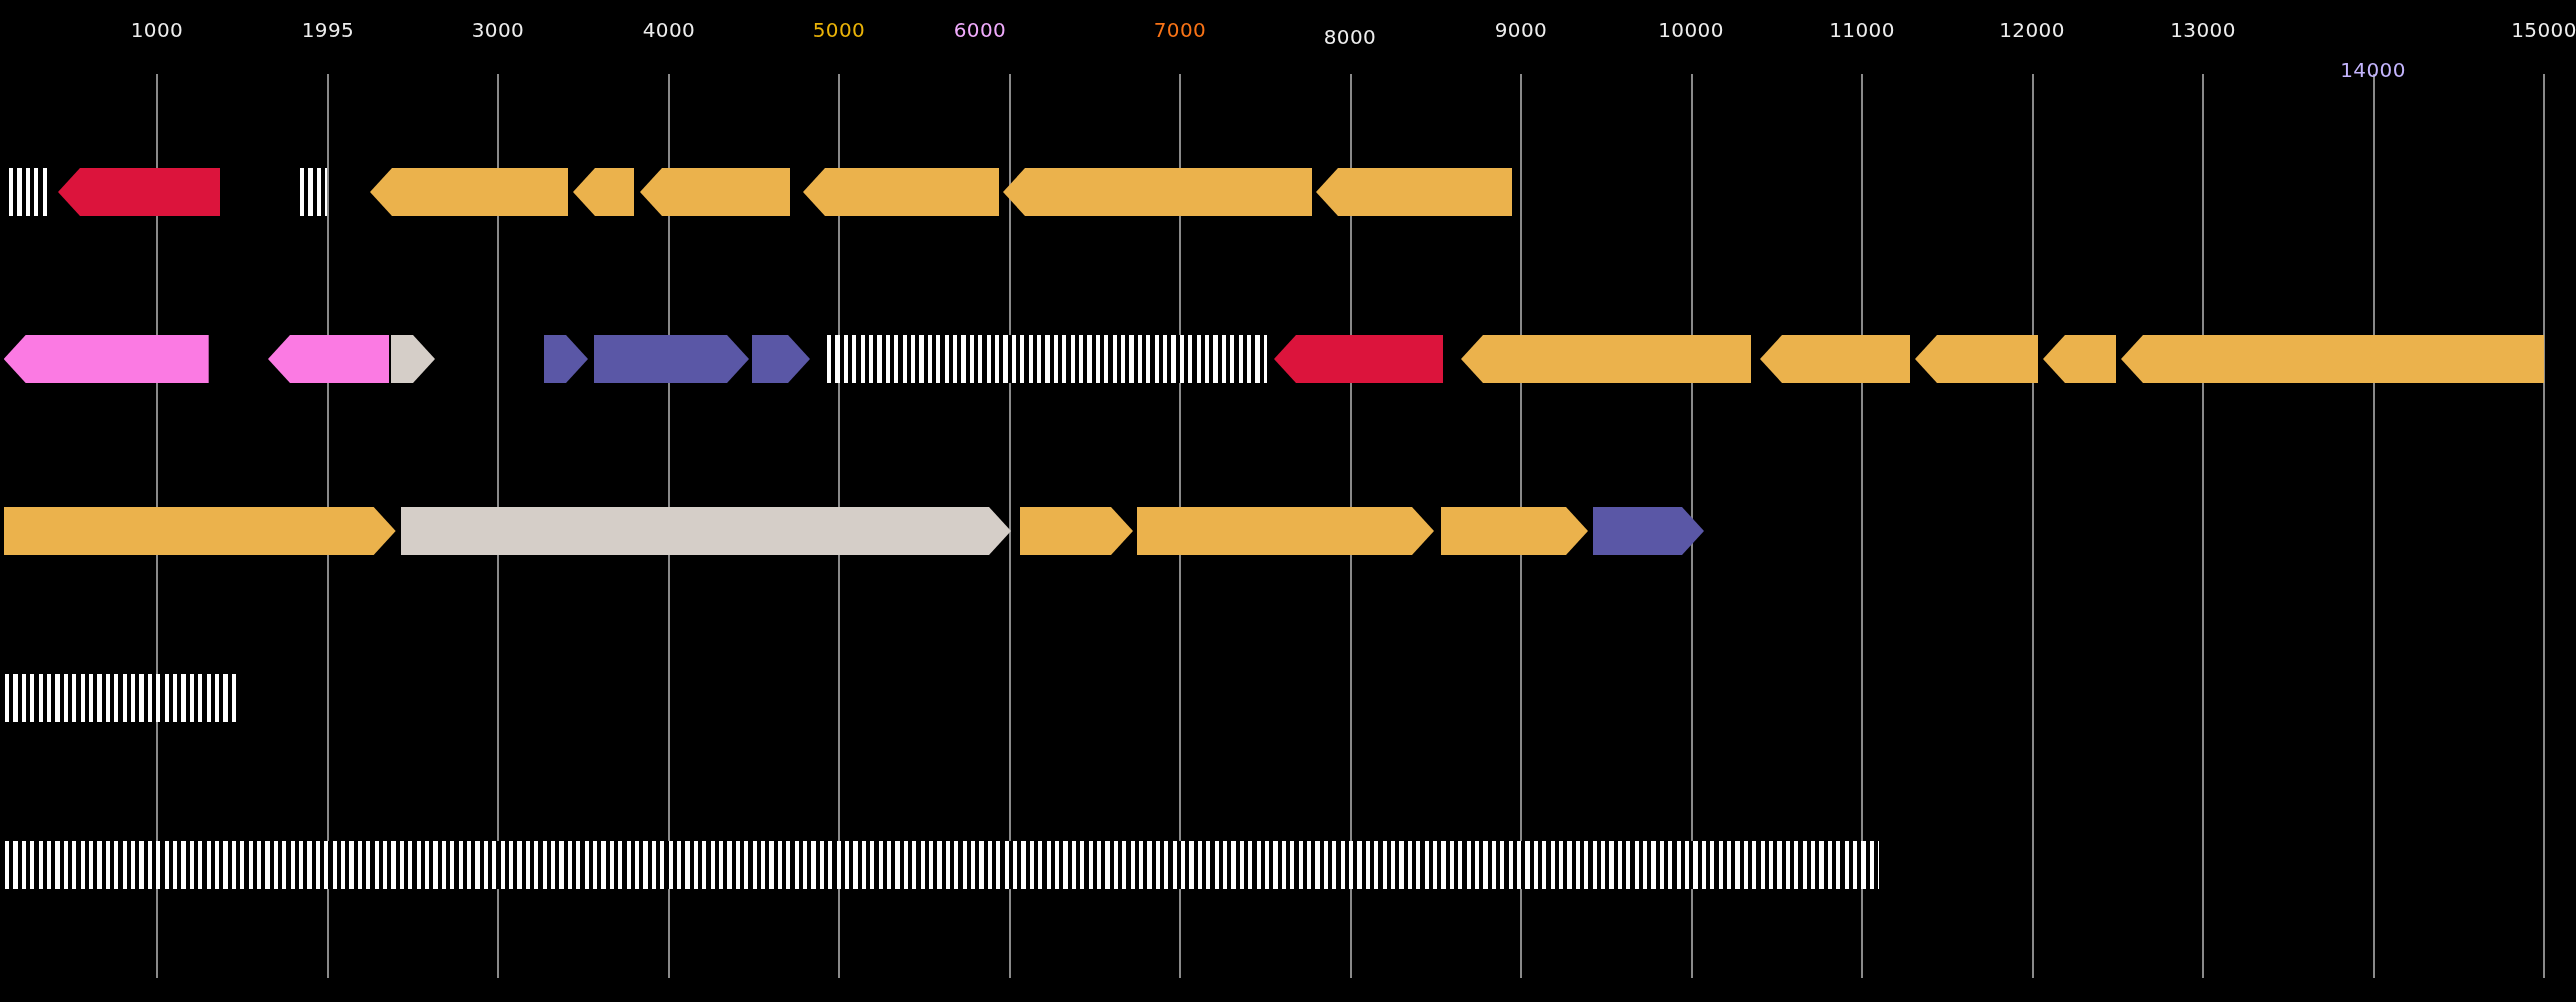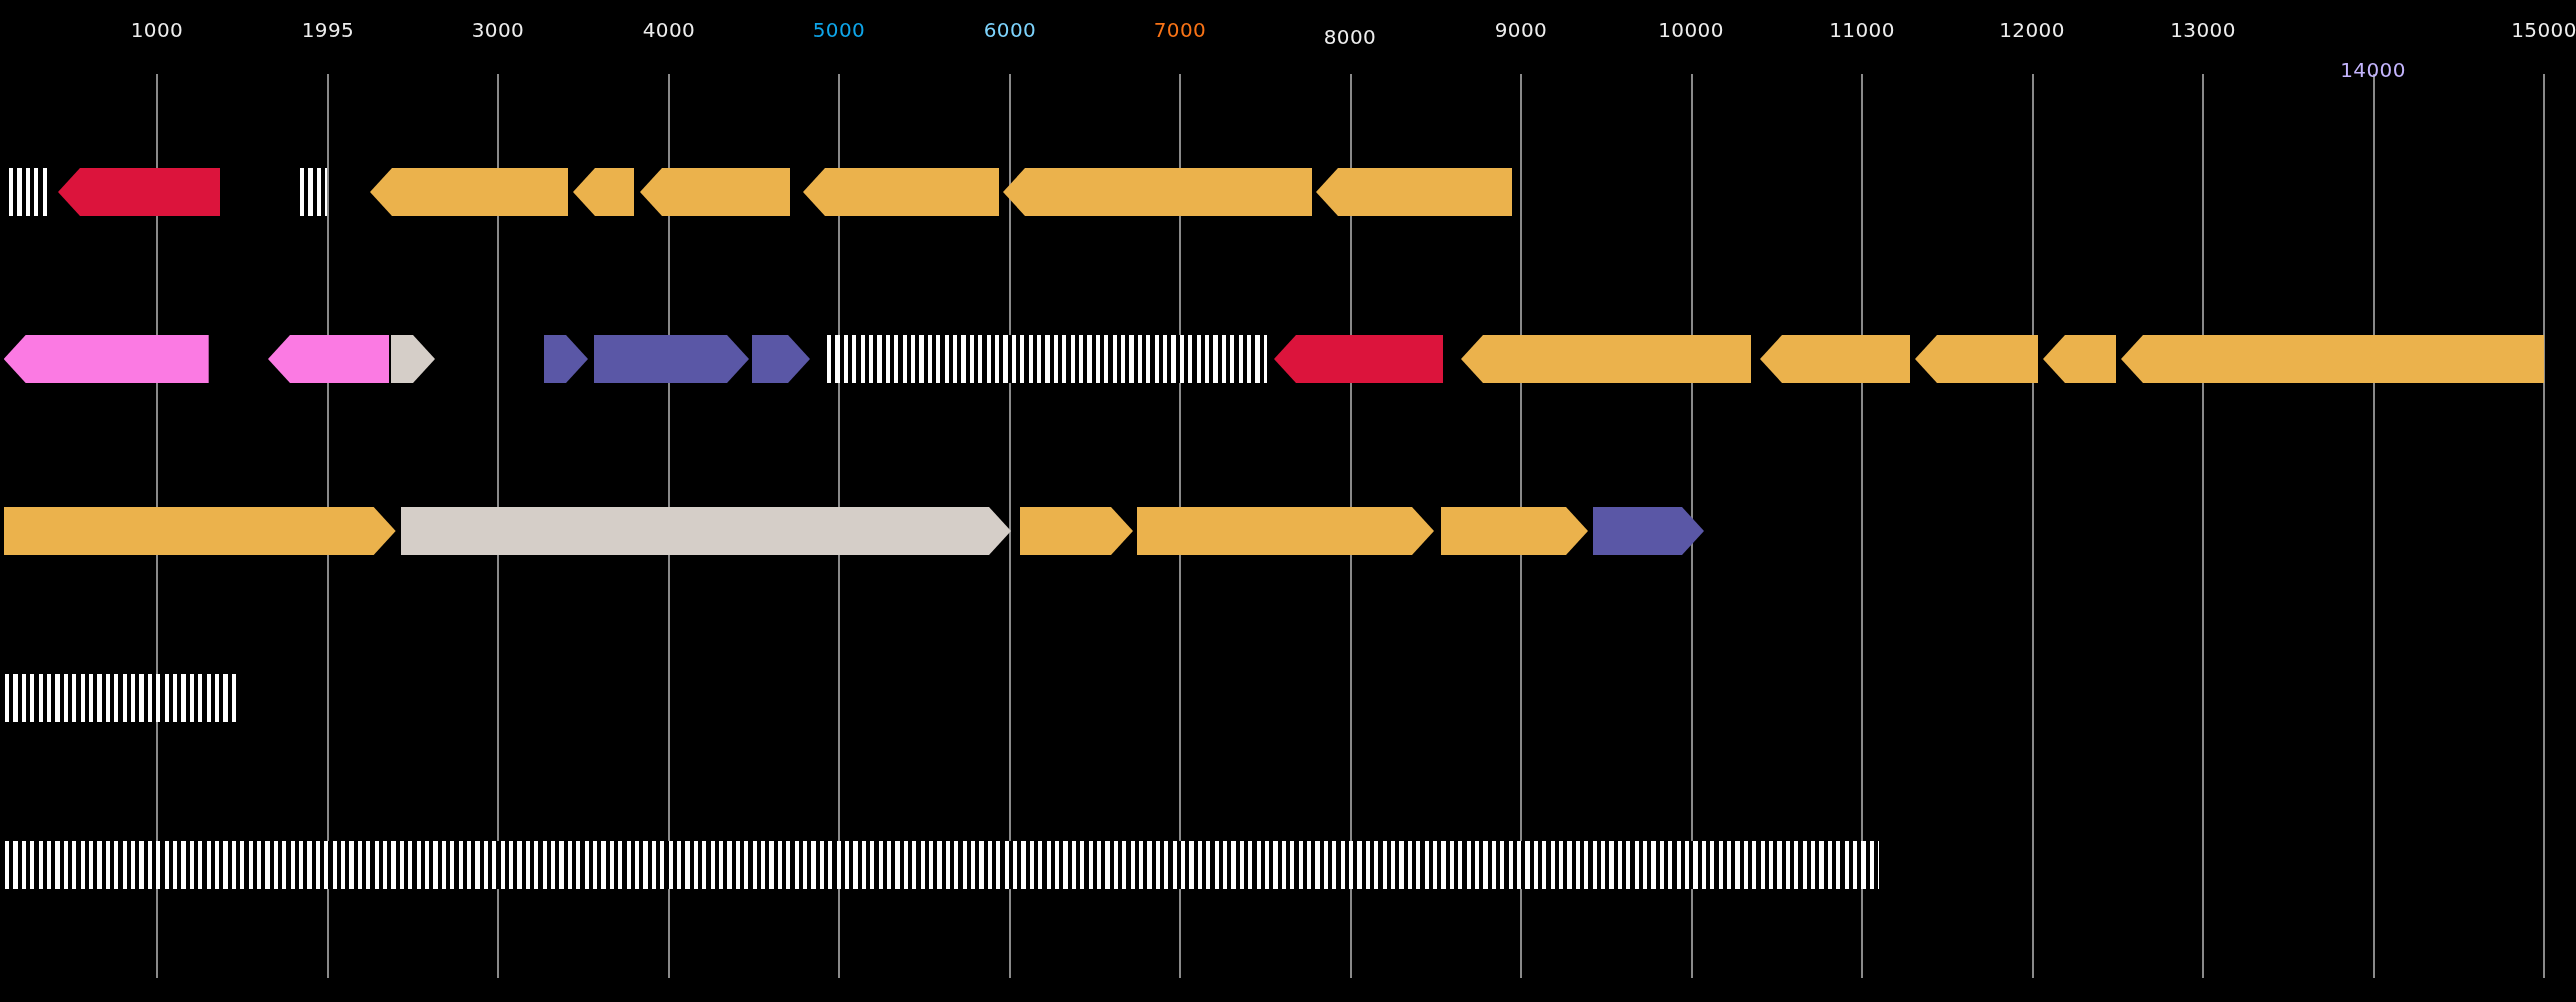--- a/index.html
+++ b/index.html
@@ -60,22 +60,22 @@
       <div class="gridline" style="left: 2032px; background: rgb(138, 138, 138);"></div>
       <div class="gridline" style="left: 2202px; background: rgb(138, 138, 138);"></div>
       <div class="gridline" style="left: 2373px; background: rgb(138, 138, 138);"></div>
       <div class="gridline" style="left: 2543px; background: rgb(138, 138, 138);"></div>
     </div>
   <div class="layer">
       <div class="axis-tick-label" style="left: 157px; color: rgb(237, 237, 237);">1000</div>
       <div class="axis-tick-label" style="left: 328px; color: rgb(237, 237, 237);">1995</div>
       <div class="axis-tick-label" style="left: 498px; color: rgb(237, 237, 237);">3000</div>
       <div class="axis-tick-label" style="left: 669px; color: rgb(237, 237, 237);">4000</div>
-      <div class="axis-tick-label" style="left: 839px; color: #0ea5e9;">5000</div>
-      <div class="axis-tick-label" style="left: 1010px; color: #7dd3fc;">6000</div>
+      <div class="axis-tick-label" style="left: 839px; color: #eab308;">5000</div>
+      <div class="axis-tick-label" style="left: 980px; color: #f0abfc;">6000</div>
       <div class="axis-tick-label" style="left: 1180px; color: #f97316;">7000</div>
       <div class="axis-tick-label" style="left: 1350px; color: rgb(237, 237, 237); margin-top: 7px;">8000</div>
       <div class="axis-tick-label" style="left: 1521px; color: rgb(237, 237, 237); text-align: center;">9000</div>
       <div class="axis-tick-label" style="left: 1691px; color: rgb(237, 237, 237);">10000</div>
       <div class="axis-tick-label" style="left: 1862px; color: rgb(237, 237, 237);">11000</div>
       <div class="axis-tick-label" style="left: 2032px; color: rgb(237, 237, 237);">12000</div>
       <div class="axis-tick-label" style="left: 2203px; color: rgb(237, 237, 237);">13000</div>
       <div class="axis-tick-label" style="left: 2373px; color: #c4b5fd; margin-top: 40px;">14000</div>
       <div class="axis-tick-label" style="left: 2544px; color: rgb(237, 237, 237);">15000</div>
     </div>

